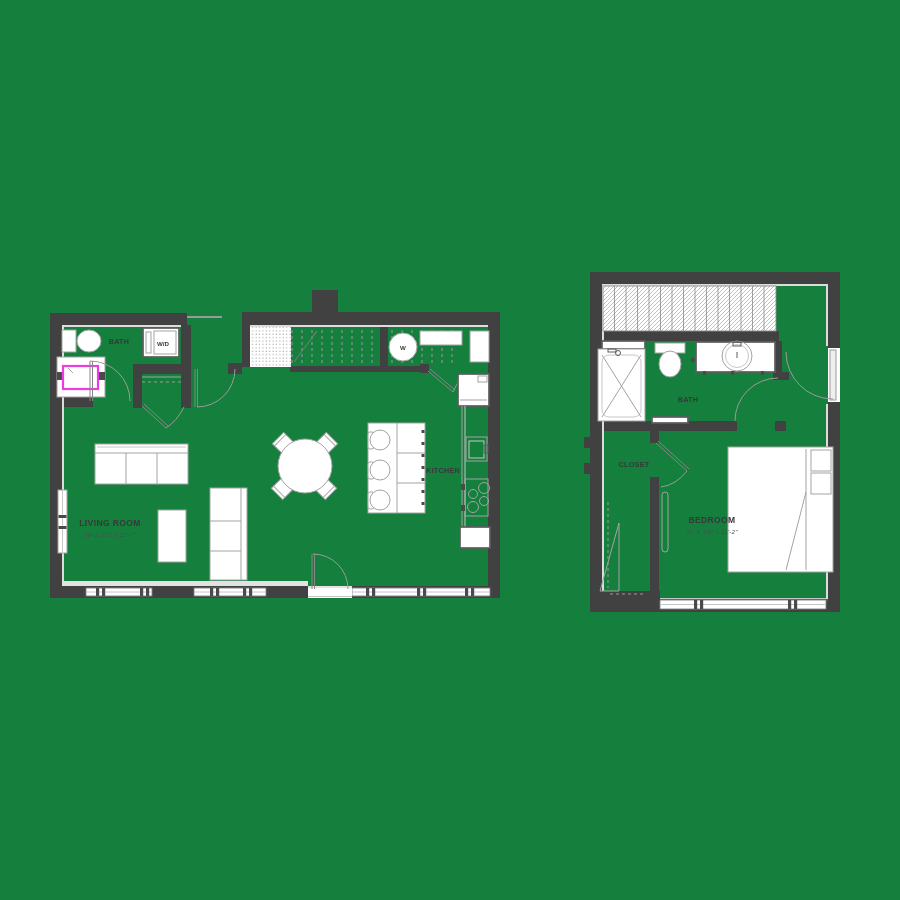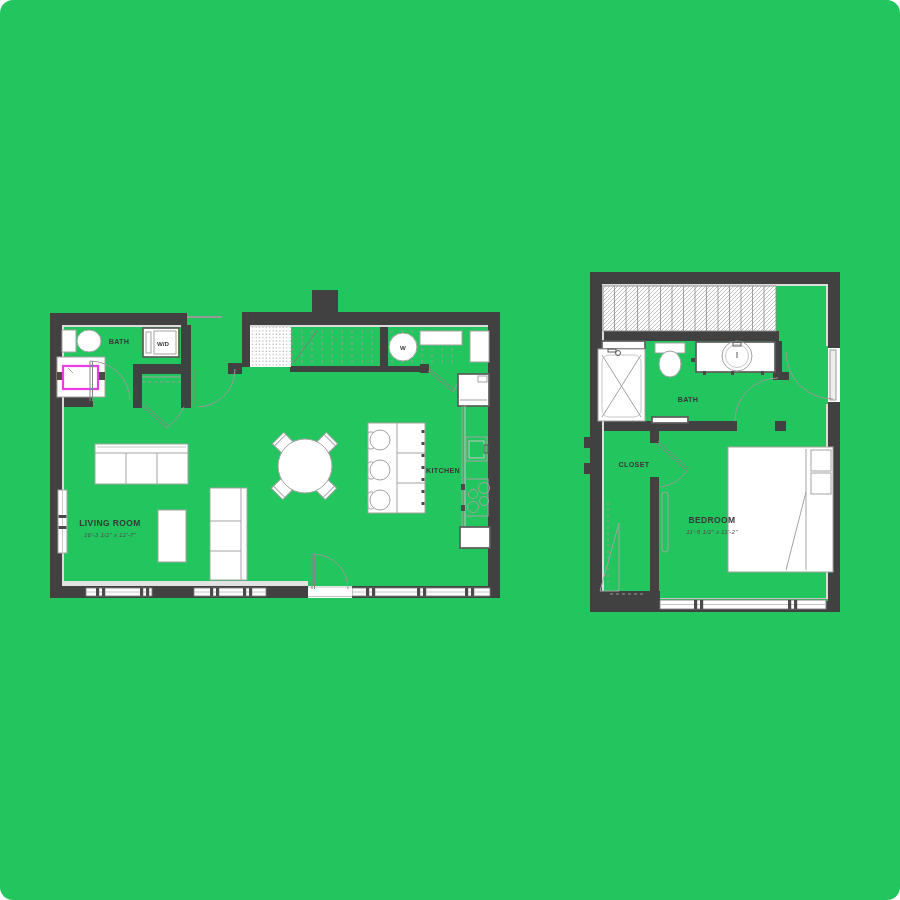--- a/index.html
+++ b/index.html
@@ -1,17 +1,17 @@
 <!DOCTYPE html>
 <html style="--wall: #414141; --outline: #a3a3a3; --outline_dark: #5c5c5c; --highlight_pink: #ee3be4;"><head>
 <meta charset="utf-8">
 <style>
   html,body{margin:0;padding:0;background:#ffffff;}
-  .canvas{position:relative;width:900px;height:900px;background:#22c55e;overflow:hidden;
-          font-family:"Liberation Sans",sans-serif;border-radius:13px;}
+  .canvas{position:relative;width:900px;height:900px;background:#15803d;overflow:hidden;
+          font-family:"Liberation Sans",sans-serif;}
   svg{position:absolute;inset:0;}
   .wall{fill:var(--wall,#414141);stroke:none;}
   .stripe{fill:#dcdcdc;}
   .sill{fill:#e2e2e2;}
   .fx{fill:#ffffff;stroke:var(--outline,#a3a3a3);stroke-width:1;}
   .fxd{fill:#ffffff;stroke:var(--outline_dark,#5c5c5c);stroke-width:1.7;}
   .ln{stroke:var(--outline,#a3a3a3);fill:none;stroke-width:1;}
   .lnl{stroke:#c6c6c6;fill:none;stroke-width:1;}
   .lnd{stroke:var(--outline_dark,#5c5c5c);fill:none;stroke-width:1;}
   .dash{stroke:#9a9a9a;stroke-dasharray:3,3;fill:none;stroke-width:1;}

